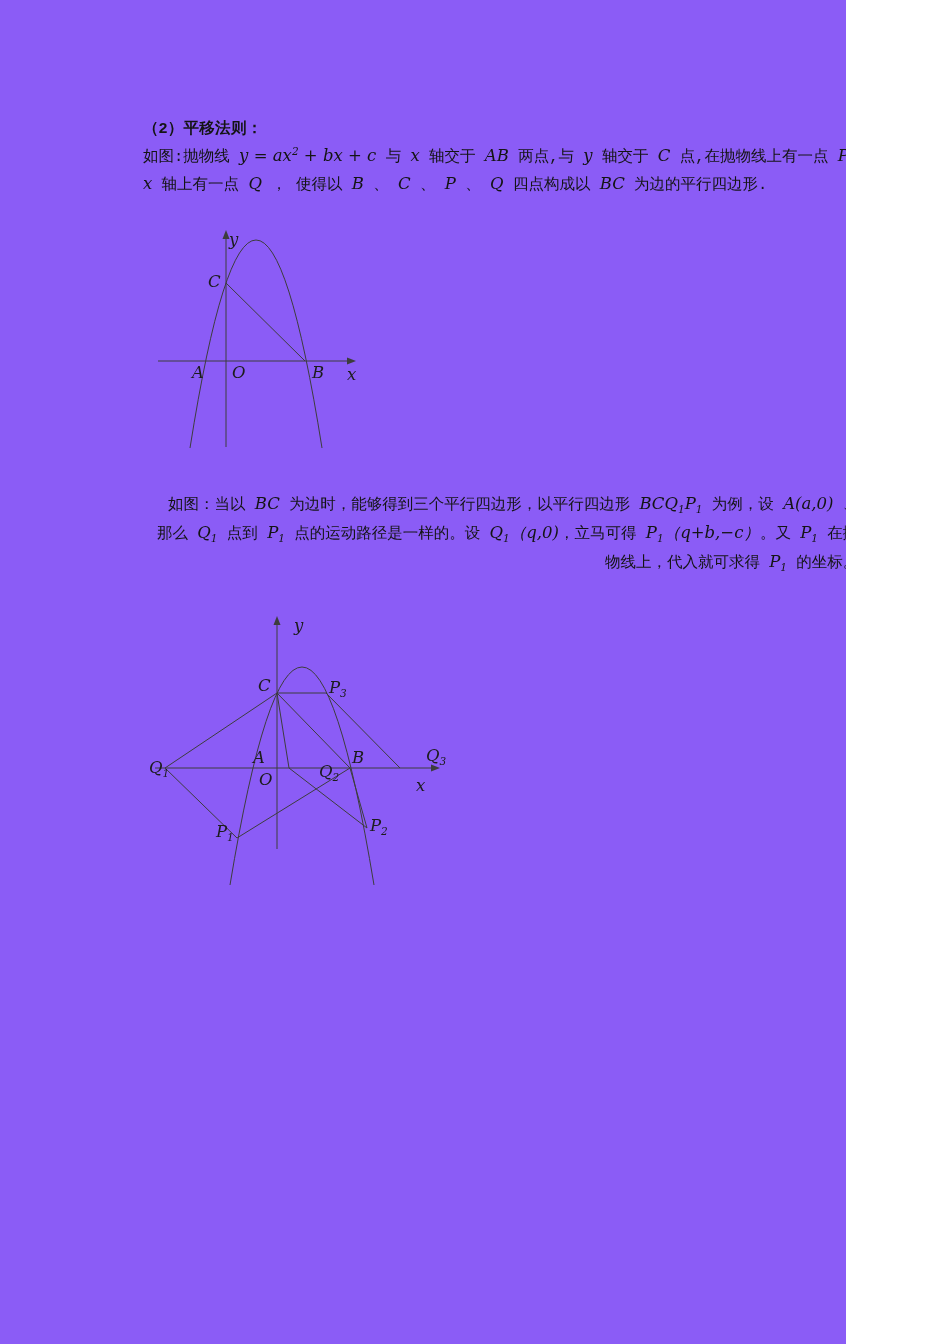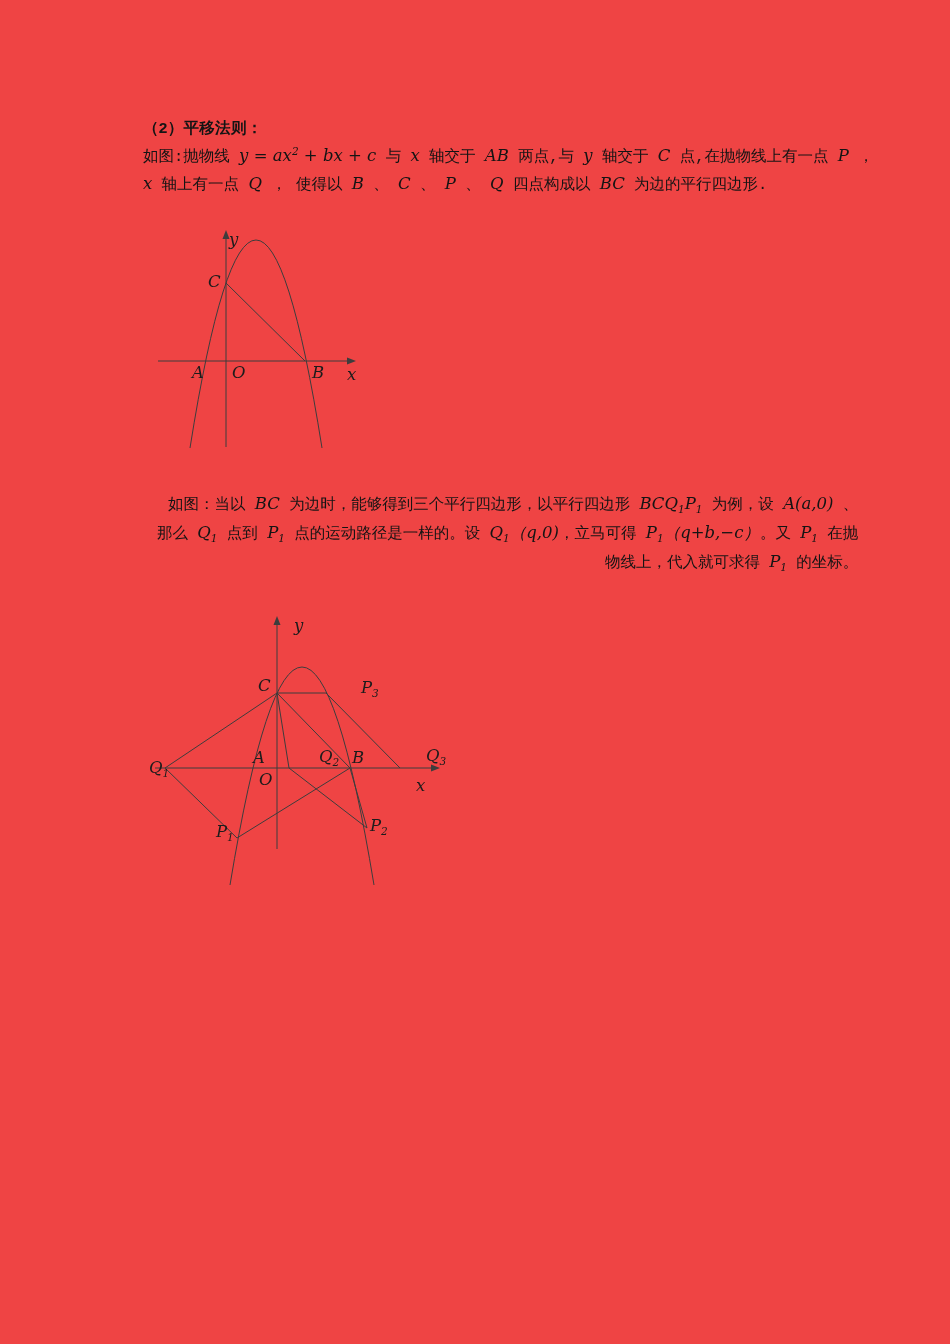--- a/index.html
+++ b/index.html
@@ -1,19 +1,19 @@
 <!DOCTYPE html>
 <html><head>
 <meta charset="utf-8">
 <style>
   html,body{margin:0;padding:0;background:#ffffff;}
   .page{
     position:relative;
-    width:950px;height:1344px;
-    background:#ef4444;
+    width:846px;height:1344px;
+    background:#8b5cf6;
     overflow:hidden;
     color:#141414;
     font-family:"Liberation Serif", serif;
   }
   .textblock{position:absolute;}
   .line{
     height:28px;line-height:28px;
     white-space:nowrap;
     font-size:15.5px;
   }
@@ -105,24 +105,24 @@
       <path d="M137,81 L210,156"></path>
       <path d="M137,81 L149,156"></path>
       <path d="M149,156 L227,216"></path>
       <path d="M210,156 L227,216"></path>
       <path d="M25,156 L97,226"></path>
       <path d="M97,226 L210,156"></path>
     </svg>
     <span class="fig-label" style="left:154px;top:6px;"><span class="math">y</span></span>
     <span class="fig-label" style="left:276px;top:166px;"><span class="math">x</span></span>
     <span class="fig-label" style="left:118px;top:66px;"><span class="math">C</span></span>
-    <span class="fig-label" style="left:189px;top:68px;margin-left:32px;"><span class="math">P</span><sub class="math">3</sub></span>
+    <span class="fig-label" style="left:189px;top:68px;"><span class="math">P</span><sub class="math">3</sub></span>
     <span class="fig-label" style="left:113px;top:138px;"><span class="math">A</span></span>
     <span class="fig-label" style="left:119px;top:160px;"><span class="math">O</span></span>
     <span class="fig-label" style="left:9px;top:148px;"><span class="math">Q</span><sub class="math">1</sub></span>
-    <span class="fig-label" style="left:147px;top:137px;padding-left:32px;"><span class="math">Q</span><sub class="math">2</sub></span>
+    <span class="fig-label" style="left:147px;top:152px;padding-left:32px;"><span class="math">Q</span><sub class="math">2</sub></span>
     <span class="fig-label" style="left:212px;top:138px;"><span class="math">B</span></span>
     <span class="fig-label" style="left:258px;top:136px;margin-left:28px;"><span class="math">Q</span><sub class="math">3</sub></span>
     <span class="fig-label" style="left:76px;top:212px;"><span class="math">P</span><sub class="math">1</sub></span>
     <span class="fig-label" style="left:230px;top:206px;"><span class="math">P</span><sub class="math">2</sub></span>
   </div>
 
 </div>
 
 </body></html>

